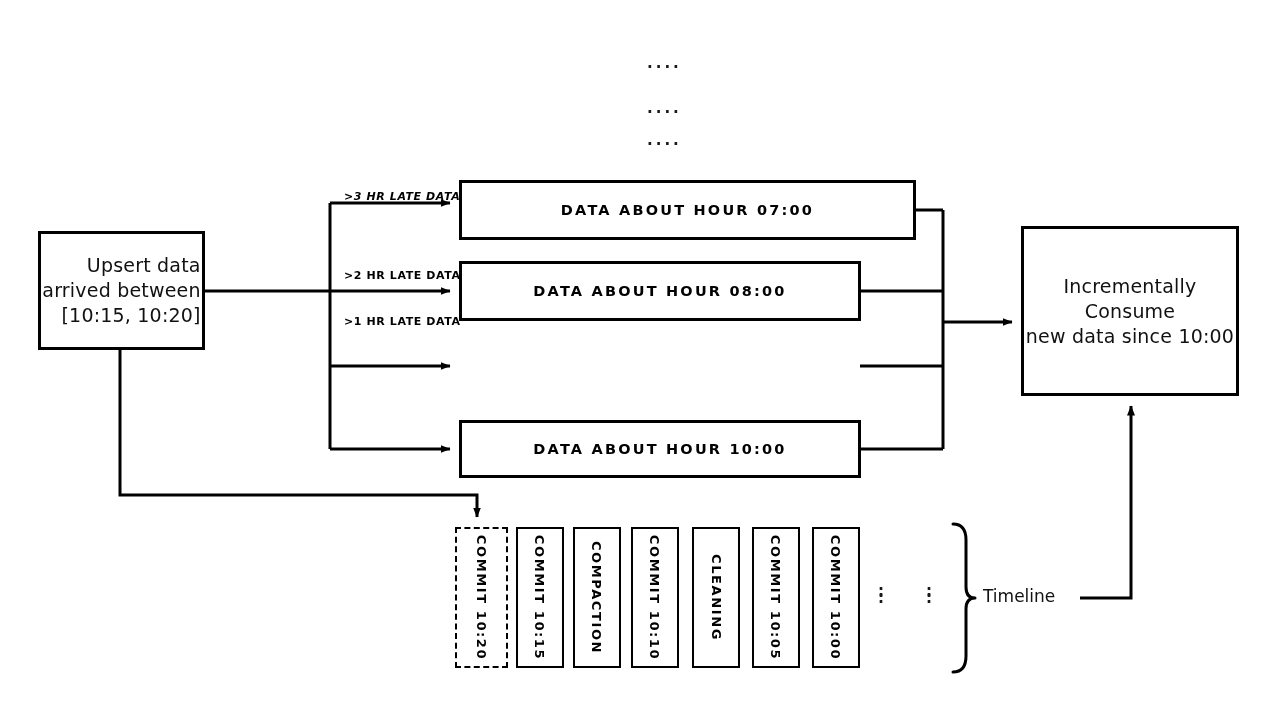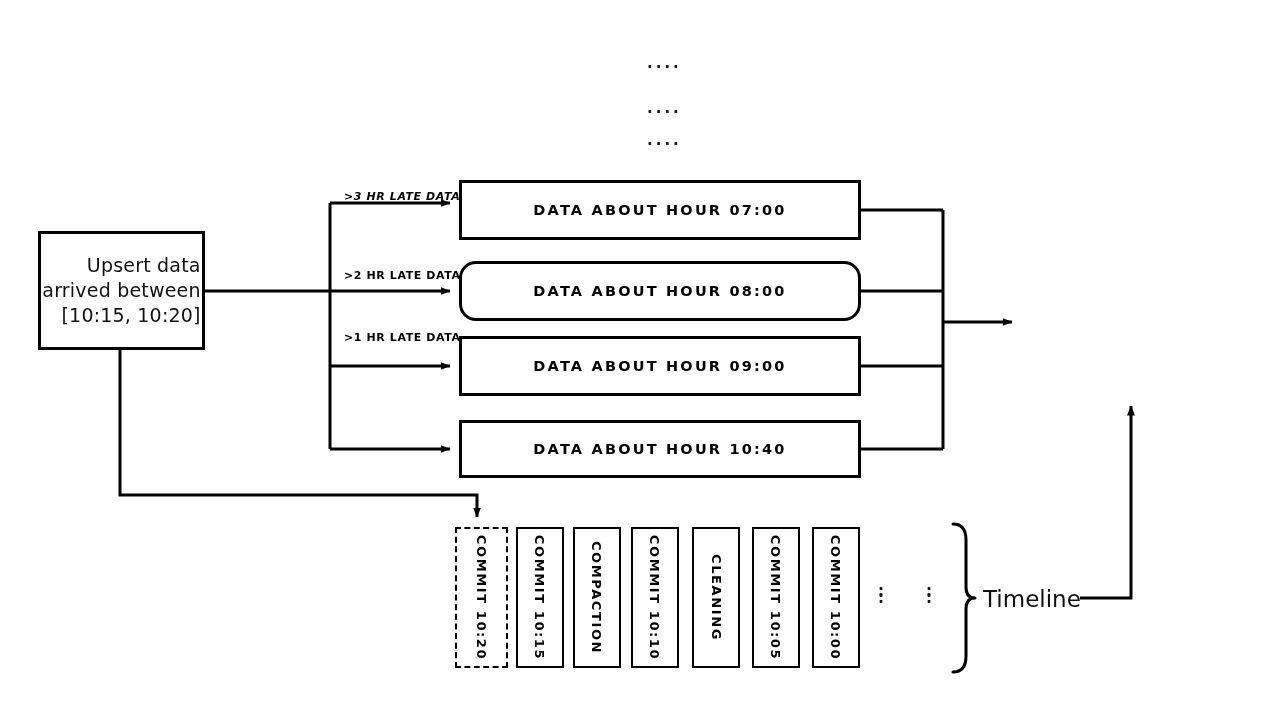--- a/index.html
+++ b/index.html
@@ -114,21 +114,21 @@
     font-size: 15px;
     line-height: 7px;
     color: #1a1a1a;
     text-align: center;
     white-space: pre-line;
   }
 
   .timeline-label {
     position: absolute;
     font-family: "DejaVu Sans", sans-serif;
-    font-size: 23px;
+    font-size: 17px;
     color: #111111;
     white-space: nowrap;
   }
 </style>
 </head>
 <body>
 
 <div id="canvas">
 
   <svg class="layer" viewBox="0 0 1280 720" xmlns="http://www.w3.org/2000/svg">
@@ -174,38 +174,39 @@
   <div class="dots-row" style="left:647px; top:131px;">....</div>
 
   <div class="box" style="left:38px; top:231px; width:167px; height:119px;text-align:right;">
     <div class="hand-label">Upsert data
 arrived between
 [10:15, 10:20]</div>
   </div>
 
   <div class="edge-label" style="left:344px; top:190px;font-style:italic;">&gt;3 HR LATE DATA</div>
   <div class="edge-label" style="left:344px; top:269px;text-align:center;">&gt;2 HR LATE DATA</div>
-  <div class="edge-label" style="left:344px; top:331px;text-align:center;">&gt;1 HR LATE DATA</div>
-
-  <div class="box" style="left:459px; top:180px; width:402px; height:60px;">
+  <div class="edge-label" style="left:344px; top:315px;text-align:center;">&gt;1 HR LATE DATA</div>
+
+  <div class="box" style="left:459px; top:180px; width:457px; height:60px;">
     <div class="caps-label">DATA ABOUT HOUR 07:00</div>
   </div>
 
-  <div class="box" style="left:459px; top:261px; width:402px; height:60px;border-radius:17px;">
+  <div class="box" style="left:459px; top:261px; width:402px; height:60px;">
     <div class="caps-label">DATA ABOUT HOUR 08:00</div>
   </div>
 
-  <div class="box" style="left:459px; top:336px; width:402px; height:60px;">
-    <div class="caps-label">DATA ABOUT HOUR 09:00</div>
-  </div>
 
   <div class="box" style="left:459px; top:420px; width:402px; height:58px;">
-    <div class="caps-label">DATA ABOUT HOUR 10:40</div>
-  </div>
-
+    <div class="caps-label">DATA ABOUT HOUR 10:00</div>
+  </div>
+
+  <div class="box" style="left:1021px; top:226px; width:218px; height:170px;">
+    <div class="hand-label">Incrementally Consume
+new data since 10:00</div>
+  </div>
 
   <div class="vbox dashed" style="left:455px; top:527px; width:53px; height:141px;">
     <div class="vtext">COMMIT 10:20</div>
   </div>
 
   <div class="vbox" style="left:516px; top:527px; width:48px; height:141px;">
     <div class="vtext">COMMIT 10:15</div>
   </div>
 
   <div class="vbox" style="left:573px; top:527px; width:48px; height:141px;">

